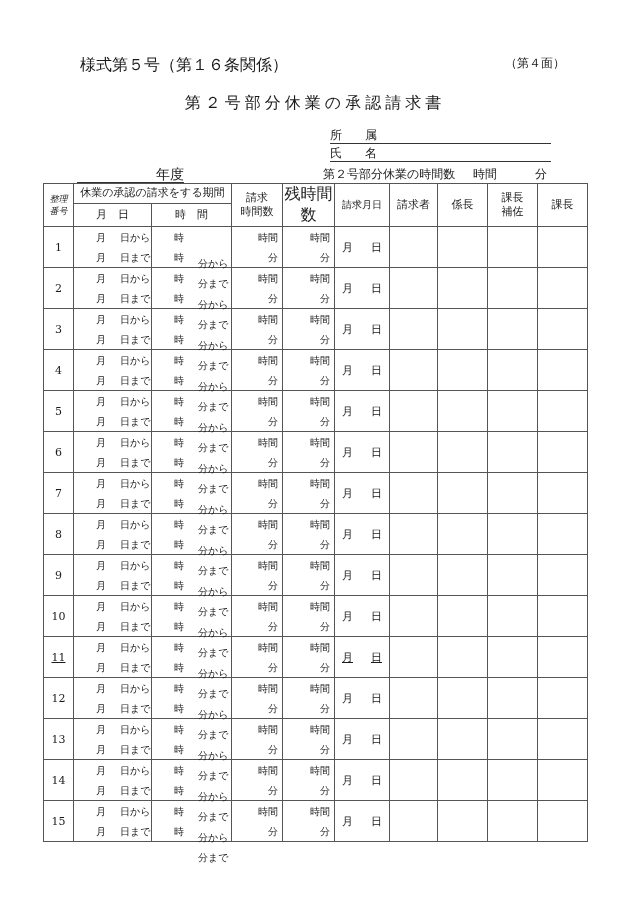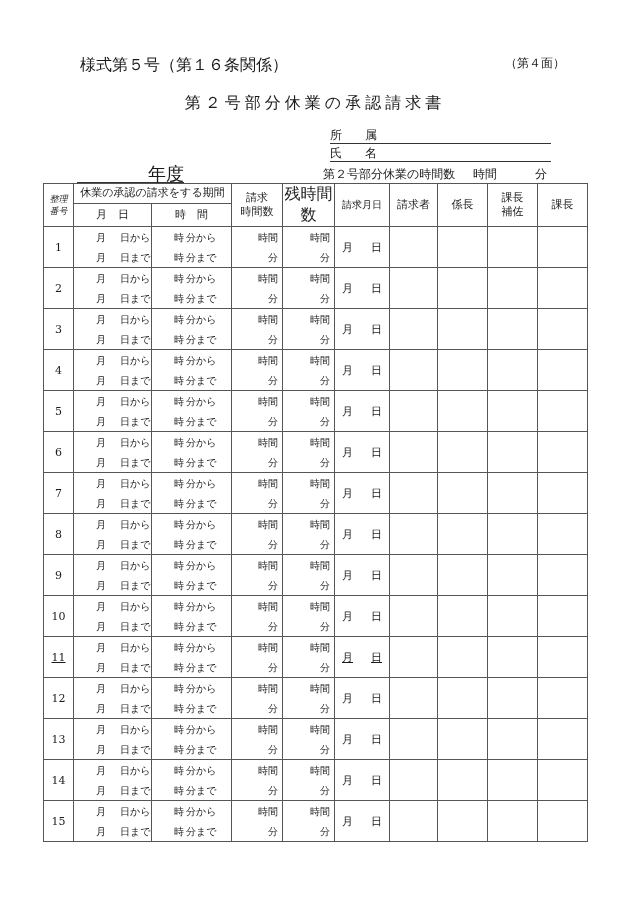--- a/index.html
+++ b/index.html
@@ -7,36 +7,36 @@
          font-family:"DejaVu Serif","Liberation Serif",serif; color:#1a1a1a; }
   .abs { position:absolute; white-space:nowrap; }
   .form-no { left:80px; top:55px; font-size:16px; }
   .page-no { left:505px; top:55px; font-size:12px; }
   .doc-title { left:0; width:630px; top:93px; text-align:center; font-size:16px; letter-spacing:4px; }
   .field { left:330px; width:221px; font-size:12px; border-bottom:1px solid #333; height:16px; line-height:16px; }
   .field .k1 { position:absolute; left:0; }
   .field .k2 { position:absolute; left:35px; }
   .f-affil { top:127px; }
   .f-name { top:145px; }
-  .fiscal { left:77px; width:107px; top:166px; font-size:18px; border-bottom:1px solid #333; text-align:right; height:16px; line-height:16px; }
+  .fiscal { left:77px; width:107px; top:166px; font-size:14px; border-bottom:1px solid #333; text-align:right; height:16px; line-height:16px; }
   .hours-line { left:323px; top:166px; font-size:12px; height:16px; line-height:16px; }
   .hours-line span { position:absolute; top:0; }
 
   table.grid { position:absolute; left:43px; top:183px; border-collapse:collapse; table-layout:fixed; }
   table.grid td { border:1px solid #555; padding:0; text-align:center; vertical-align:middle; font-size:11px; }
   .h-small { font-size:9px !important; line-height:12px;font-style:italic; }
   .h-norm { font-size:12px; line-height:14px; }
   .rowno { font-size:12px; }
   .cell-2line { position:relative; height:40px; }
   .cell-2line .l1, .cell-2line .l2 { position:absolute; font-size:10px; }
   .cell-2line .l1 { top:4px; }
   .cell-2line .l2 { top:24px; }
   .right .l1, .right .l2 { right:4px; }
   .date .a { left:22px; } .date .b { left:46px; }
-  .time .a { left:22px; } .time .b { left:34px; }
+  .time .a { left:22px; } .time .b { left:46px;margin-top:26px; }
   .md { font-size:11px; }
 </style>
 </head>
 <body>
 
 <div class="abs form-no">様式第５号（第１６条関係）</div>
 <div class="abs page-no">（第４面）</div>
 <div class="abs doc-title">第２号部分休業の承認請求書</div>
 
 <div class="abs field f-affil">

